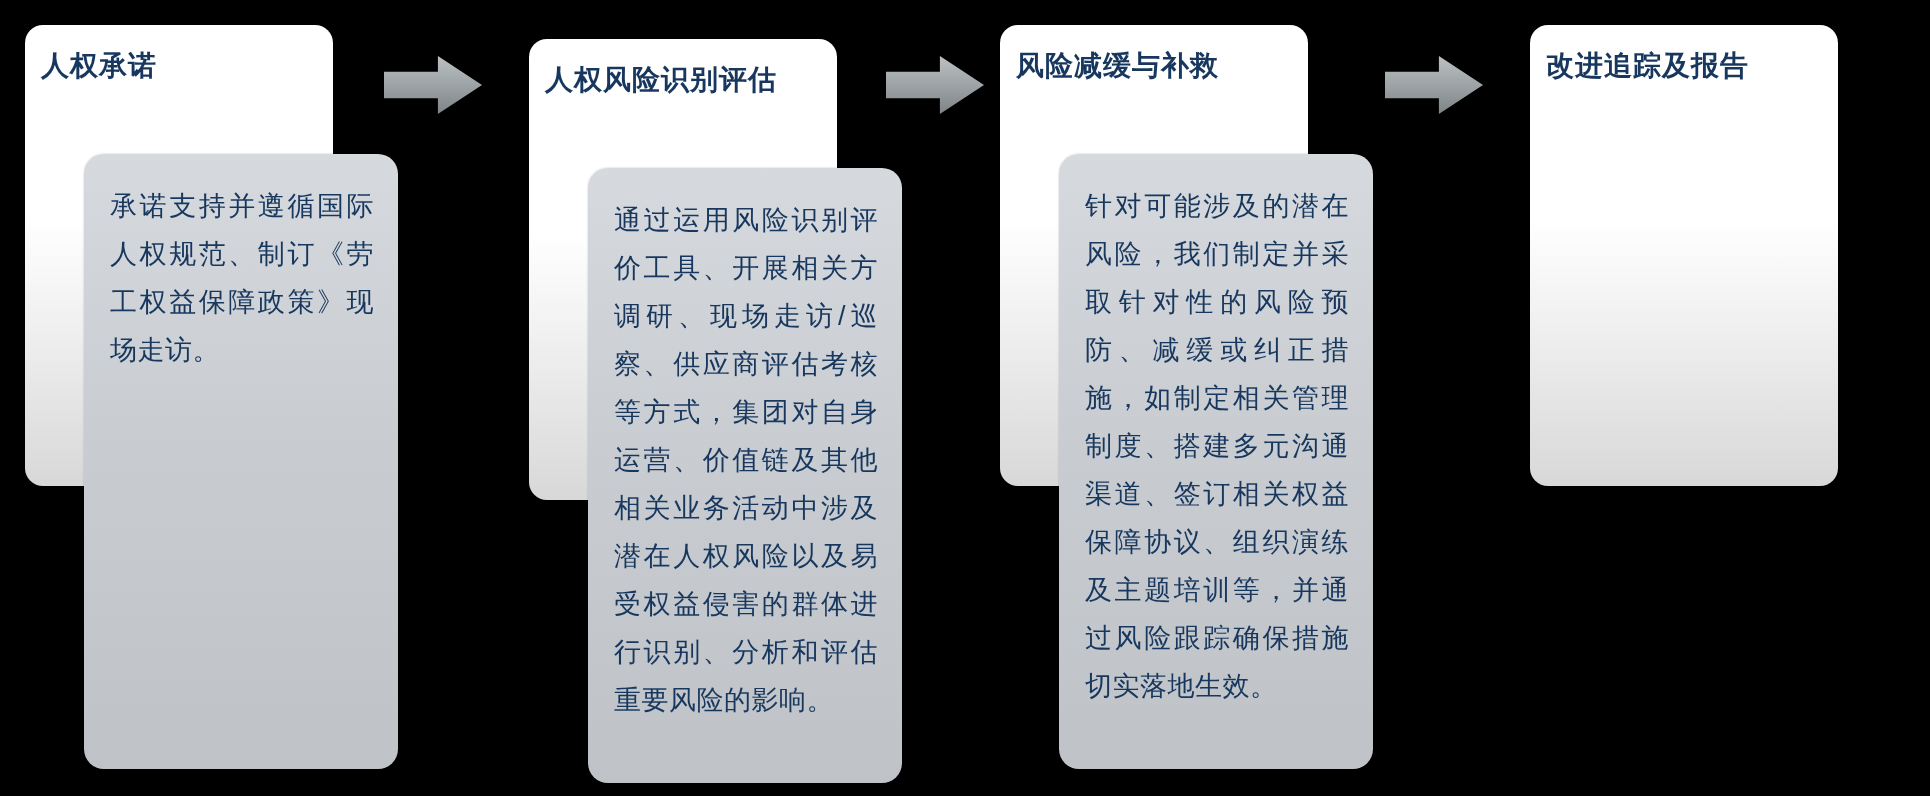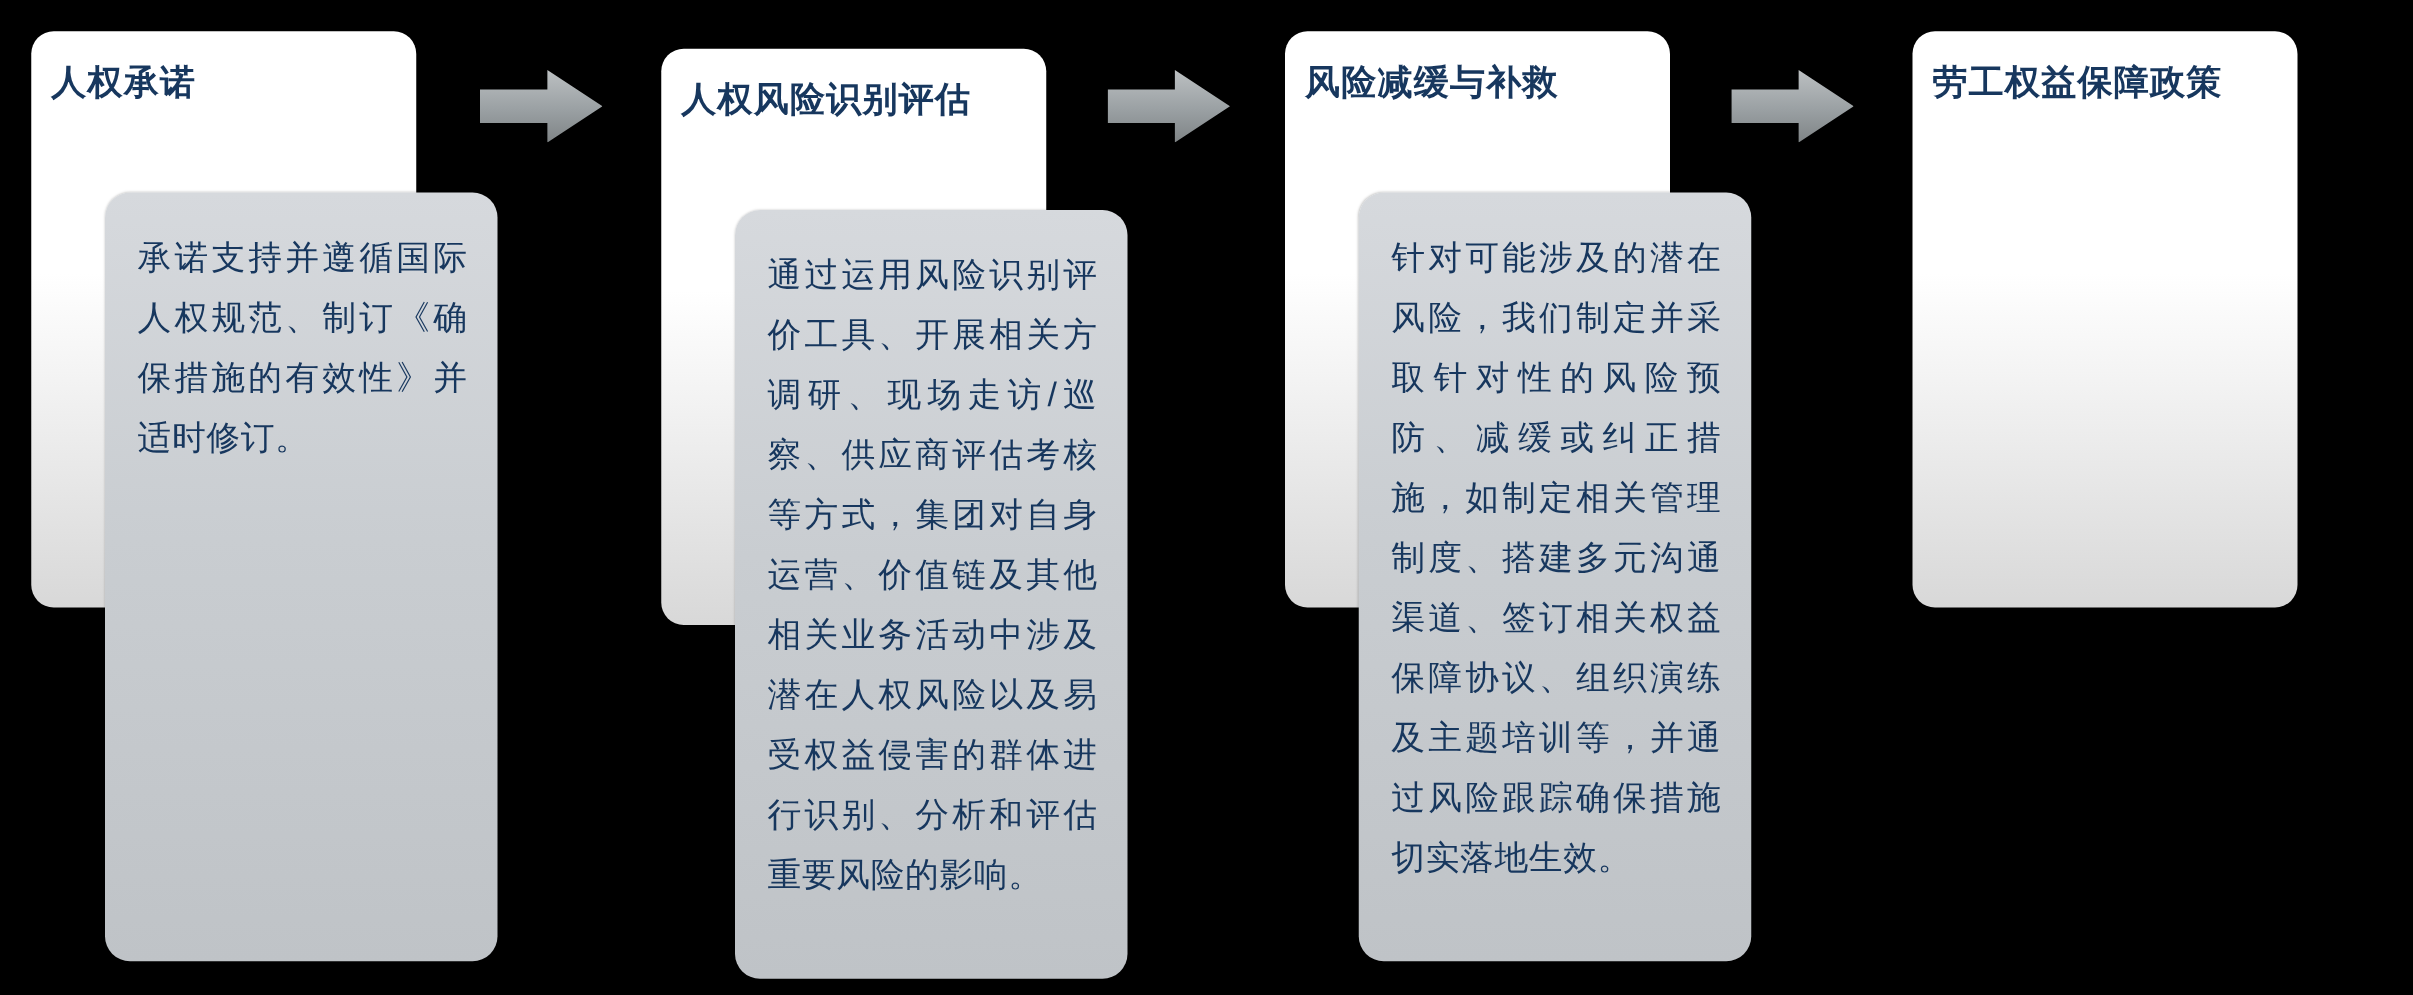--- a/index.html
+++ b/index.html
@@ -63,37 +63,37 @@
     width: 98px;
     height: 58px;
     background: linear-gradient(180deg, #bcc0c2 0%, #9a9ea0 55%, #80858
 7 100%);
     background: linear-gradient(180deg, #bcc0c2 0%, #9aa0a3 55%, #7f8486 100%);
     clip-path: polygon(0 27%, 55% 27%, 55% 0, 100% 50%, 55% 100%, 55% 73%, 0 73%);
     z-index: 3;
   }
   .pos-step-1 { left: 25px; }
   .pos-step-2 { left: 529px; margin-top: 14px; }
-  .pos-step-3 { left: 1028px; }
+  .pos-step-3 { left: 1000px; }
   .pos-step-4 { left: 1530px; }
   .pos-arrow-1 { left: 384px; }
   .pos-arrow-2 { left: 886px; }
   .pos-arrow-3 { left: 1385px; }
 </style>
 </head>
 <body>
 
 <div class="canvas">
 
   <div class="step pos-step-1">
     <div class="white-card">
       <div class="step-title">人权承诺</div>
     </div>
     <div class="gray-card">
-      <div class="step-body">承诺支持并遵循国际人权规范、制订《确保措施的有效性》并适时修订。</div>
+      <div class="step-body">承诺支持并遵循国际人权规范、制订《劳工权益保障政策》现场走访。</div>
     </div>
   </div>
 
   <div class="arrow pos-arrow-1"></div>
 
   <div class="step pos-step-2">
     <div class="white-card">
       <div class="step-title">人权风险识别评估</div>
     </div>
     <div class="gray-card">
@@ -109,17 +109,17 @@
     </div>
     <div class="gray-card">
       <div class="step-body">针对可能涉及的潜在风险，我们制定并采取针对性的风险预防、减缓或纠正措施，如制定相关管理制度、搭建多元沟通渠道、签订相关权益保障协议、组织演练及主题培训等，并通过风险跟踪确保措施切实落地生效。</div>
     </div>
   </div>
 
   <div class="arrow pos-arrow-3"></div>
 
   <div class="step pos-step-4">
     <div class="white-card">
-      <div class="step-title">劳工权益保障政策</div>
+      <div class="step-title">改进追踪及报告</div>
     </div>
   </div>
 
 </div>
 
 </body></html>

